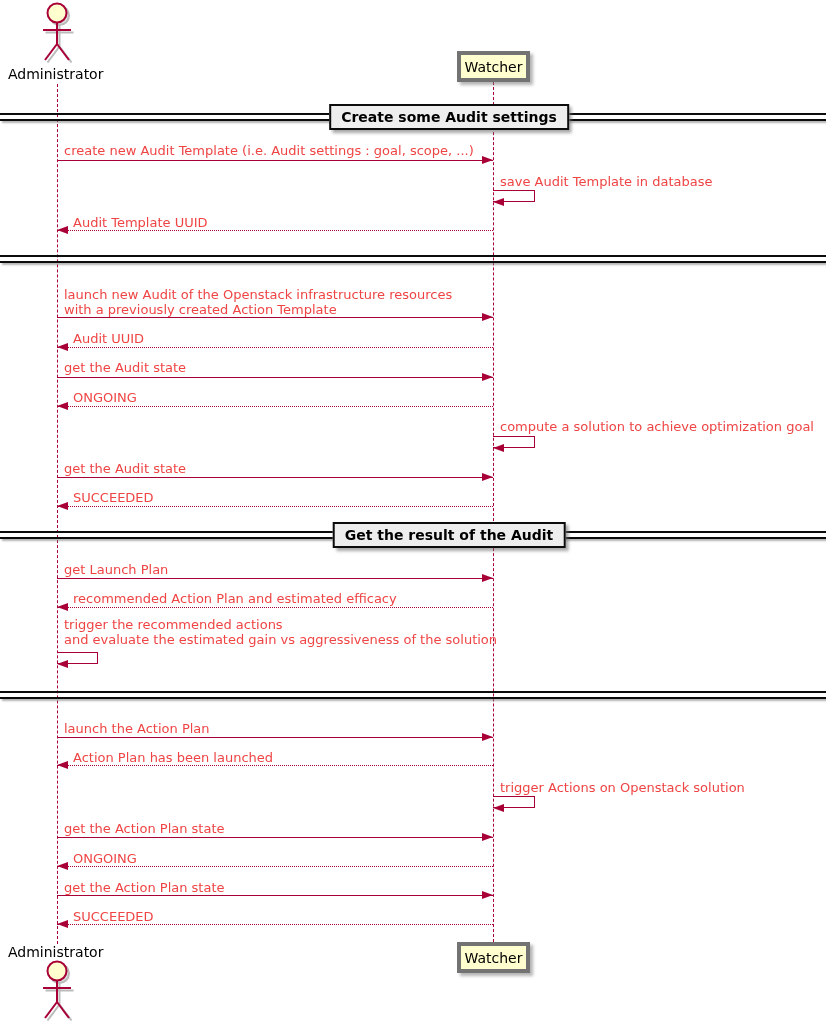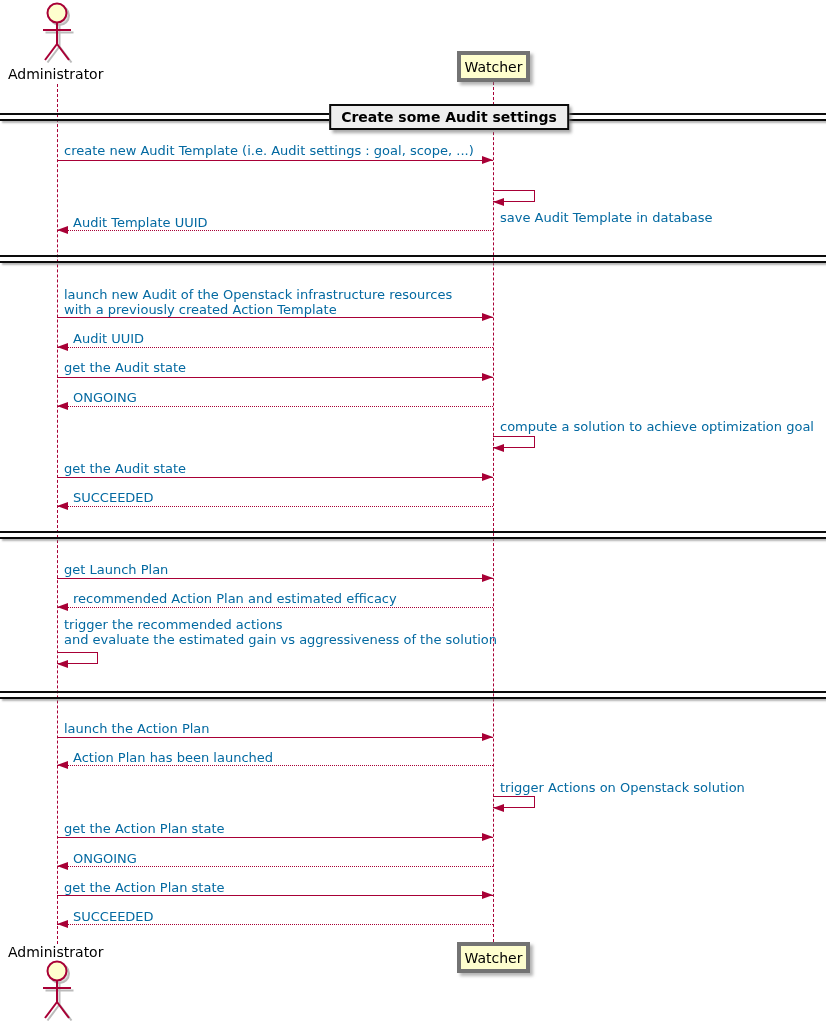--- a/index.html
+++ b/index.html
@@ -24,21 +24,21 @@
     box-shadow:2px 2px 2px rgba(130,130,130,0.6);
   }
   .divider-box {
     position:absolute; left:409px; transform:translateX(-50%);
     background:#EEEEEE; border:2px solid #0c0c0c;
     font-weight:bold; font-size:14px; line-height:16px;
     padding:3px 10px; white-space:nowrap;
     box-shadow:3px 3px 3px rgba(110,110,110,0.6);
     margin-left:40px;
   }
-  .msg-text { position:absolute; font-size:13px; line-height:15px; white-space:nowrap; color:#0369a1; }
+  .msg-text { position:absolute; font-size:13px; line-height:15px; white-space:nowrap; color:#ef4444; }
   .arrow { position:absolute; left:57px; width:436px; height:0; }
   .arrow.solid  { border-top:1px solid #A80036; }
   .arrow.dotted { border-top:1px dotted #A80036; }
   .head { position:absolute; width:0; height:0;
           border-top:4px solid transparent; border-bottom:4px solid transparent; top:-5px; }
   .head.r { right:0;  border-left:11px solid #A80036; }
   .head.l { left:0;   border-right:11px solid #A80036; }
   .selfloop { position:absolute; width:42px; height:12px; box-sizing:border-box;
               border:1px solid #A80036; border-left:none; background:transparent; }
   .selfloop .head { top:7px; left:0; }
@@ -79,21 +79,21 @@
   <div class="divider-box" style="top:104px;">Create some Audit settings</div>
 
   <div>
     <div class="msg-text" style="left:64px; top:143px;">create new Audit Template (i.e. Audit settings : goal, scope, ...)</div>
     <div class="arrow solid" style="top:160px;">
         <span class="head r"></span>
       </div>
   </div>
 
   <div>
-    <div class="msg-text" style="left:500px; top:174px;margin-top:36px;">save Audit Template in database</div>
+    <div class="msg-text" style="left:500px; top:174px;">save Audit Template in database</div>
     <div class="selfloop watcher" style="top:190px;">
         <span class="head l"></span>
       </div>
   </div>
 
   <div>
     <div class="msg-text" style="left:73px; top:215px;">Audit Template UUID</div>
     <div class="arrow dotted" style="top:230px;">
         <span class="head l"></span>
       </div>
@@ -145,20 +145,21 @@
   </div>
 
   <div>
     <div class="msg-text" style="left:73px; top:490px;">SUCCEEDED</div>
     <div class="arrow dotted" style="top:506px;">
         <span class="head l"></span>
       </div>
   </div>
 
   <div class="divider-line" style="top:531px;"></div>
+  <div class="divider-box" style="top:522px;">Get the result of the Audit</div>
 
   <div>
     <div class="msg-text" style="left:64px; top:562px;">get Launch Plan</div>
     <div class="arrow solid" style="top:578px;">
         <span class="head r"></span>
       </div>
   </div>
 
   <div>
     <div class="msg-text" style="left:73px; top:591px;">recommended Action Plan and estimated efficacy</div>

